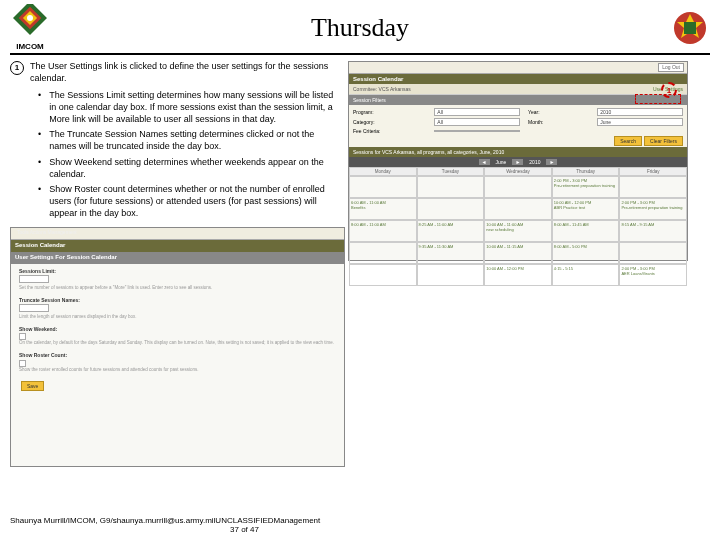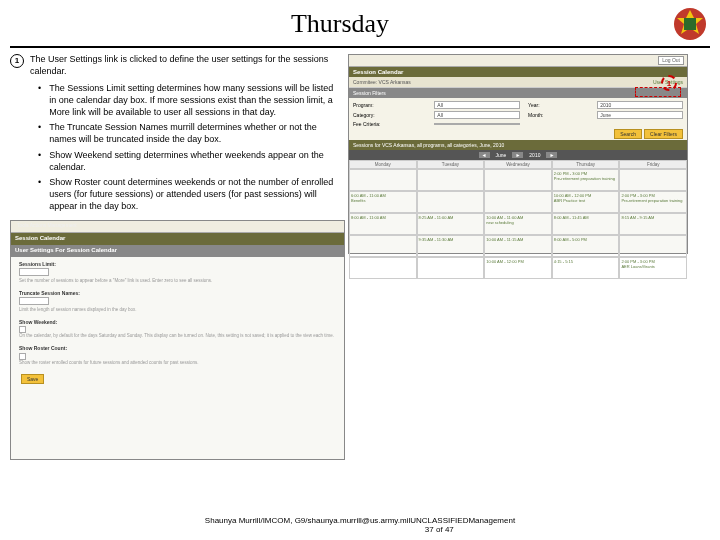--- a/index.html
+++ b/index.html
@@ -40,28 +40,39 @@
   .ss-cal { display: grid; grid-template-columns: repeat(5, 1fr); }
   .ss-cal-head { background: #eee; border: 0.5px solid #ccc; text-align: center; padding: 1px; font-size: 4.5px; color: #666; }
   .ss-cal-cell { border: 0.5px solid #ccc; height: 22px; padding: 1px; font-size: 4px; color: #555; overflow: hidden; position: relative; }
   .ss-link { color: #5a7a3a; }
   .ss-settings-body { padding: 4px 8px; font-size: 5px; color: #555; }
   .ss-field { margin-bottom: 6px; }
   .ss-label { color: #333; font-weight: bold; margin-bottom: 1px; }
   .ss-input { background: #fff; border: 1px solid #aaa; width: 30px; height: 8px; display: inline-block; }
   .ss-check { width: 7px; height: 7px; border: 1px solid #aaa; background: #fff; display: inline-block; vertical-align: middle; }
   .ss-hint { color: #999; font-size: 4.5px; }
-  .footer { position: absolute; bottom: 6px; left: 10px; right: 10px; display: flex; justify-content: center; font-size: 8px; }
+  .footer { position: absolute; bottom: 6px; left: 10px; right: 10px; display: flex; justify-content: flex-start; font-size: 8px; }
   .footer-center { text-align: center; }
   .dashed-red { position: absolute; border: 1.5px dashed #c00; }
 </style>
 </head>
 <body>
 
 <div class="header">
+  <div>
+    <div class="logo-left">
+      <svg viewBox="0 0 40 40">
+          <rect x="8" y="2" width="24" height="24" fill="#2a6b2a" transform="rotate(45 20 14)"></rect>
+          <rect x="12" y="6" width="16" height="16" fill="#c0392b" transform="rotate(45 20 14)"></rect>
+          <rect x="15" y="9" width="10" height="10" fill="#f1c40f" transform="rotate(45 20 14)"></rect>
+          <circle cx="20" cy="14" r="3" fill="#fff"></circle>
+        </svg>
+    </div>
+    <div class="logo-text">IMCOM</div>
+  </div>
   <div class="title">Thursday</div>
   <div class="logo-right">
     <svg viewBox="0 0 40 40">
         <circle cx="20" cy="20" r="16" fill="#c0392b"></circle>
         <path d="M20 6 L24 14 L33 14 L26 20 L29 30 L20 24 L11 30 L14 20 L7 14 L16 14 Z" fill="#f1c40f"></path>
         <rect x="14" y="14" width="12" height="12" fill="#2a6b2a"></rect>
       </svg>
   </div>
 </div>
 <div class="hr"></div>
@@ -72,29 +83,29 @@
       <div class="step-circle">1</div>
       <div class="step-text">The User Settings link is clicked to define the user settings for the sessions calendar.</div>
     </div>
     <div class="sub-list">
       <div class="sub-item">
           <span class="bullet">•</span>
           <span>The Sessions Limit setting determines how many sessions will be listed in one calendar day box. If more sessions exist than the session limit, a More link will be available to user all sessions in that day.</span>
         </div>
       <div class="sub-item">
           <span class="bullet">•</span>
-          <span>The Truncate Session Names murrill determines whether or not the names will be truncated inside the day box.</span>
+          <span>The Truncate Session Names setting determines clicked or not the names will be truncated inside the day box.</span>
         </div>
       <div class="sub-item">
           <span class="bullet">•</span>
           <span>Show Weekend setting determines whether weekends appear on the calendar.</span>
         </div>
       <div class="sub-item">
           <span class="bullet">•</span>
-          <span>Show Roster count determines weekends or not the number of enrolled users (for future sessions) or attended users (for past sessions) will appear in the day box.</span>
+          <span>Show Roster count determines whether or not the number of enrolled users (for future sessions) or attended users (for past sessions) will appear in the day box.</span>
         </div>
     </div>
 
     <div class="screenshot-box shot2">
       <div class="ss-top">
           <span class="ss-btn" style="margin-right:auto;background:transparent;border:none;color:#eee">Tools   Actions   Management</span>
         </div>
       <div class="ss-bar">Session Calendar</div>
       <div class="ss-bar" style="background:#888">User Settings For Session Calendar</div>
       <div class="ss-settings-body">

